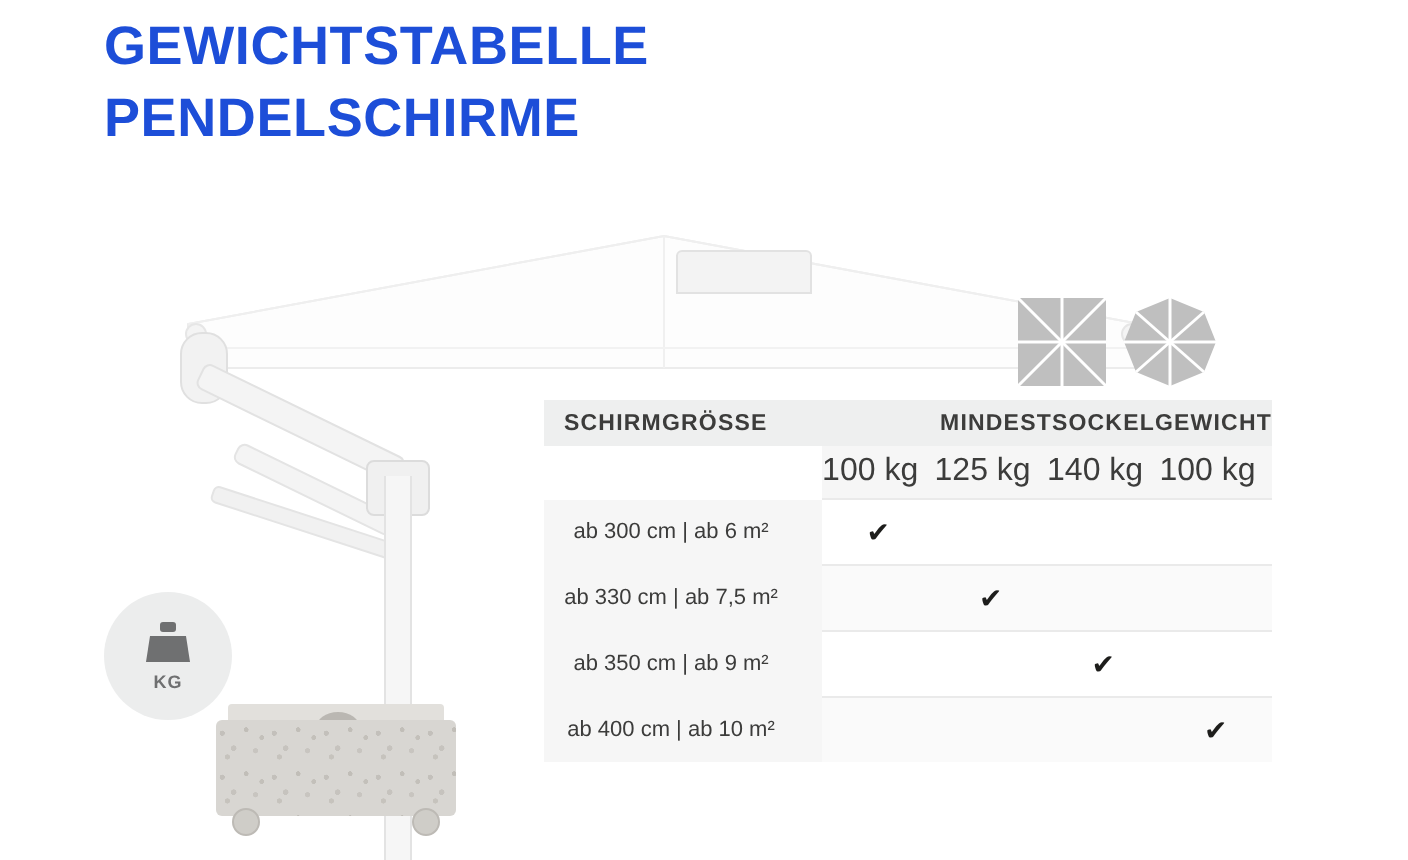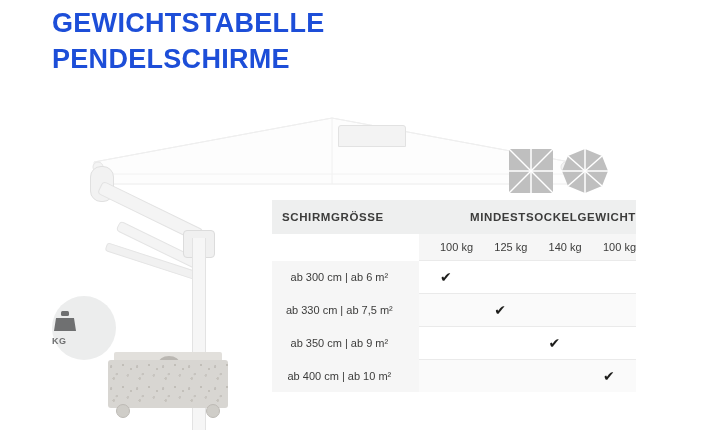--- a/index.html
+++ b/index.html
@@ -178,21 +178,21 @@
   .kg-badge {
     position: absolute;
     left: 52px;
     top: 296px;
     width: 64px;
     height: 64px;
     border-radius: 50%;
     background: #eceded;
     display: flex;
     flex-direction: column;
-    align-items: flex-start;
+    align-items: center;
     justify-content: center;
   }
   .kg-weight-icon {
     width: 26px;
     height: 22px;
     position: relative;
     margin-bottom: 3px;
   }
   .kg-label {
     font-size: 9px;
@@ -222,34 +222,34 @@
     width: 364px;
     border-collapse: collapse;
     font-size: 11px;
   }
   .table td, .table th {
     padding: 0;
     border: none;
   }
   .head-row td {
     background: #eeefef;
-    height: 34px;
+    height: 23px;
     font-size: 11.5px;
     font-weight: bold;
     letter-spacing: 0.6px;
     color: #3c3c3b;
     vertical-align: middle;
   }
   .head-row td.h-size { padding-left: 10px; text-align: left; }
   .head-row td.h-weight { padding-left: 10px; text-align: right; }
   .sub-row td {
     background: #f6f6f6;
     height: 26px;
-    text-align: right;
-    font-size: 11px;
+    text-align: left;
+    font-size: 16px;
     color: #3c3c3b;
     vertical-align: middle;
   }
   .sub-row td.blank { background: #ffffff; }
   .body-row td {
     height: 32px;
     vertical-align: middle;
     font-size: 11px;
     color: #3c3c3b;
   }

